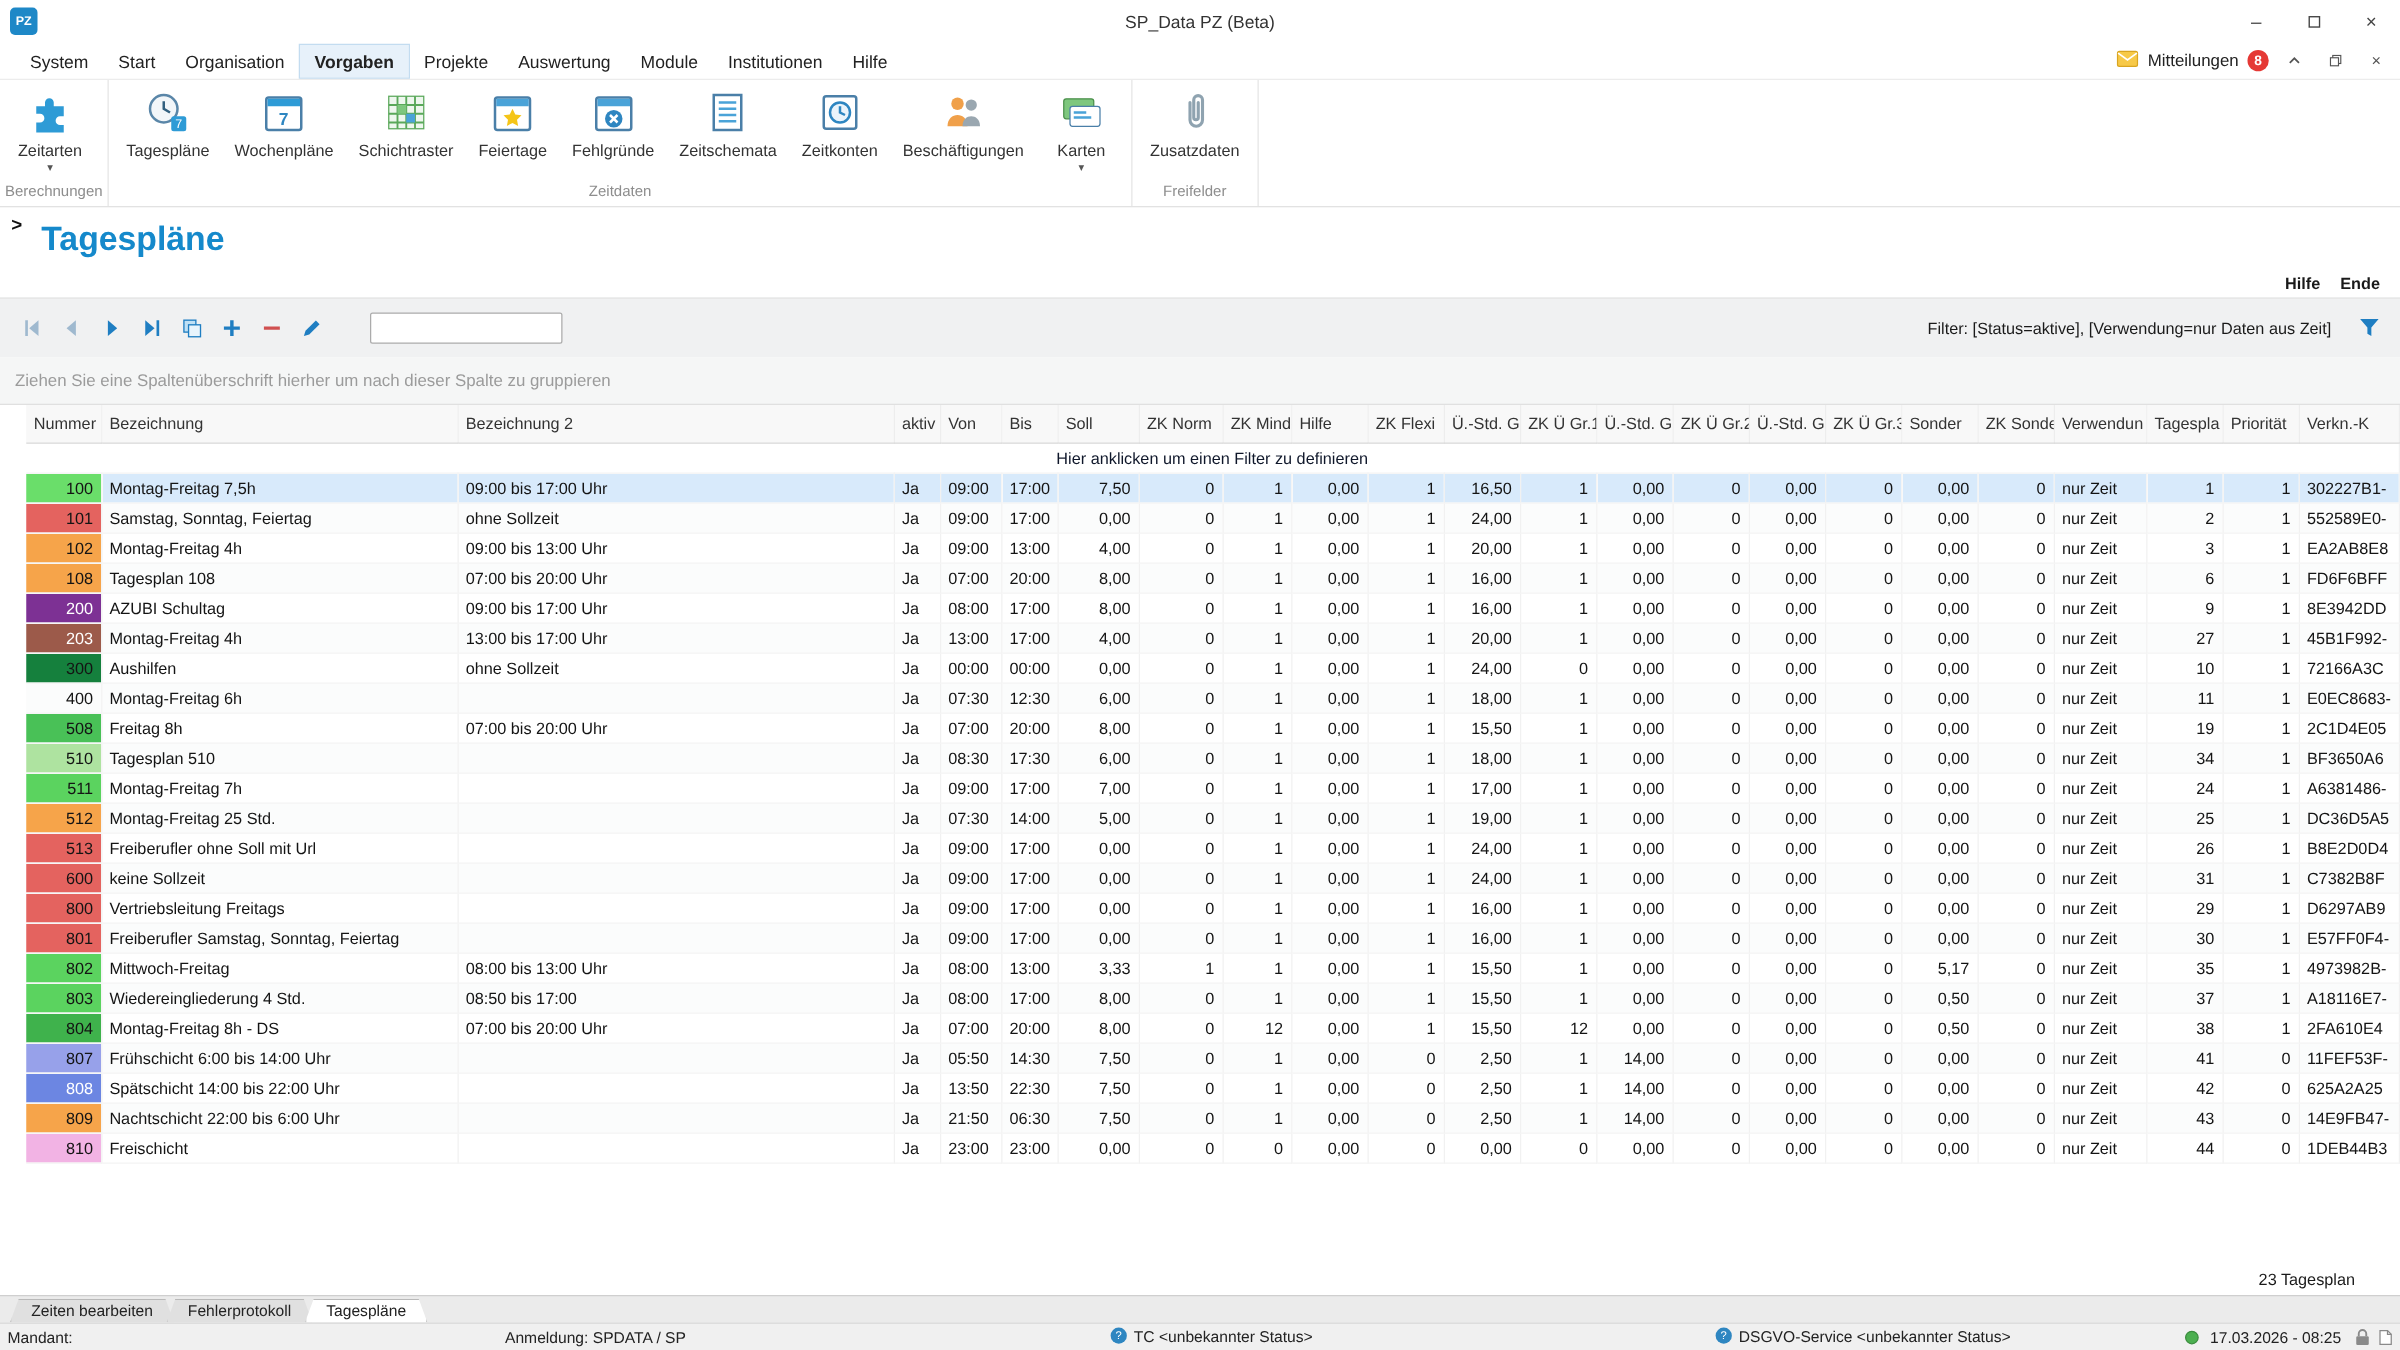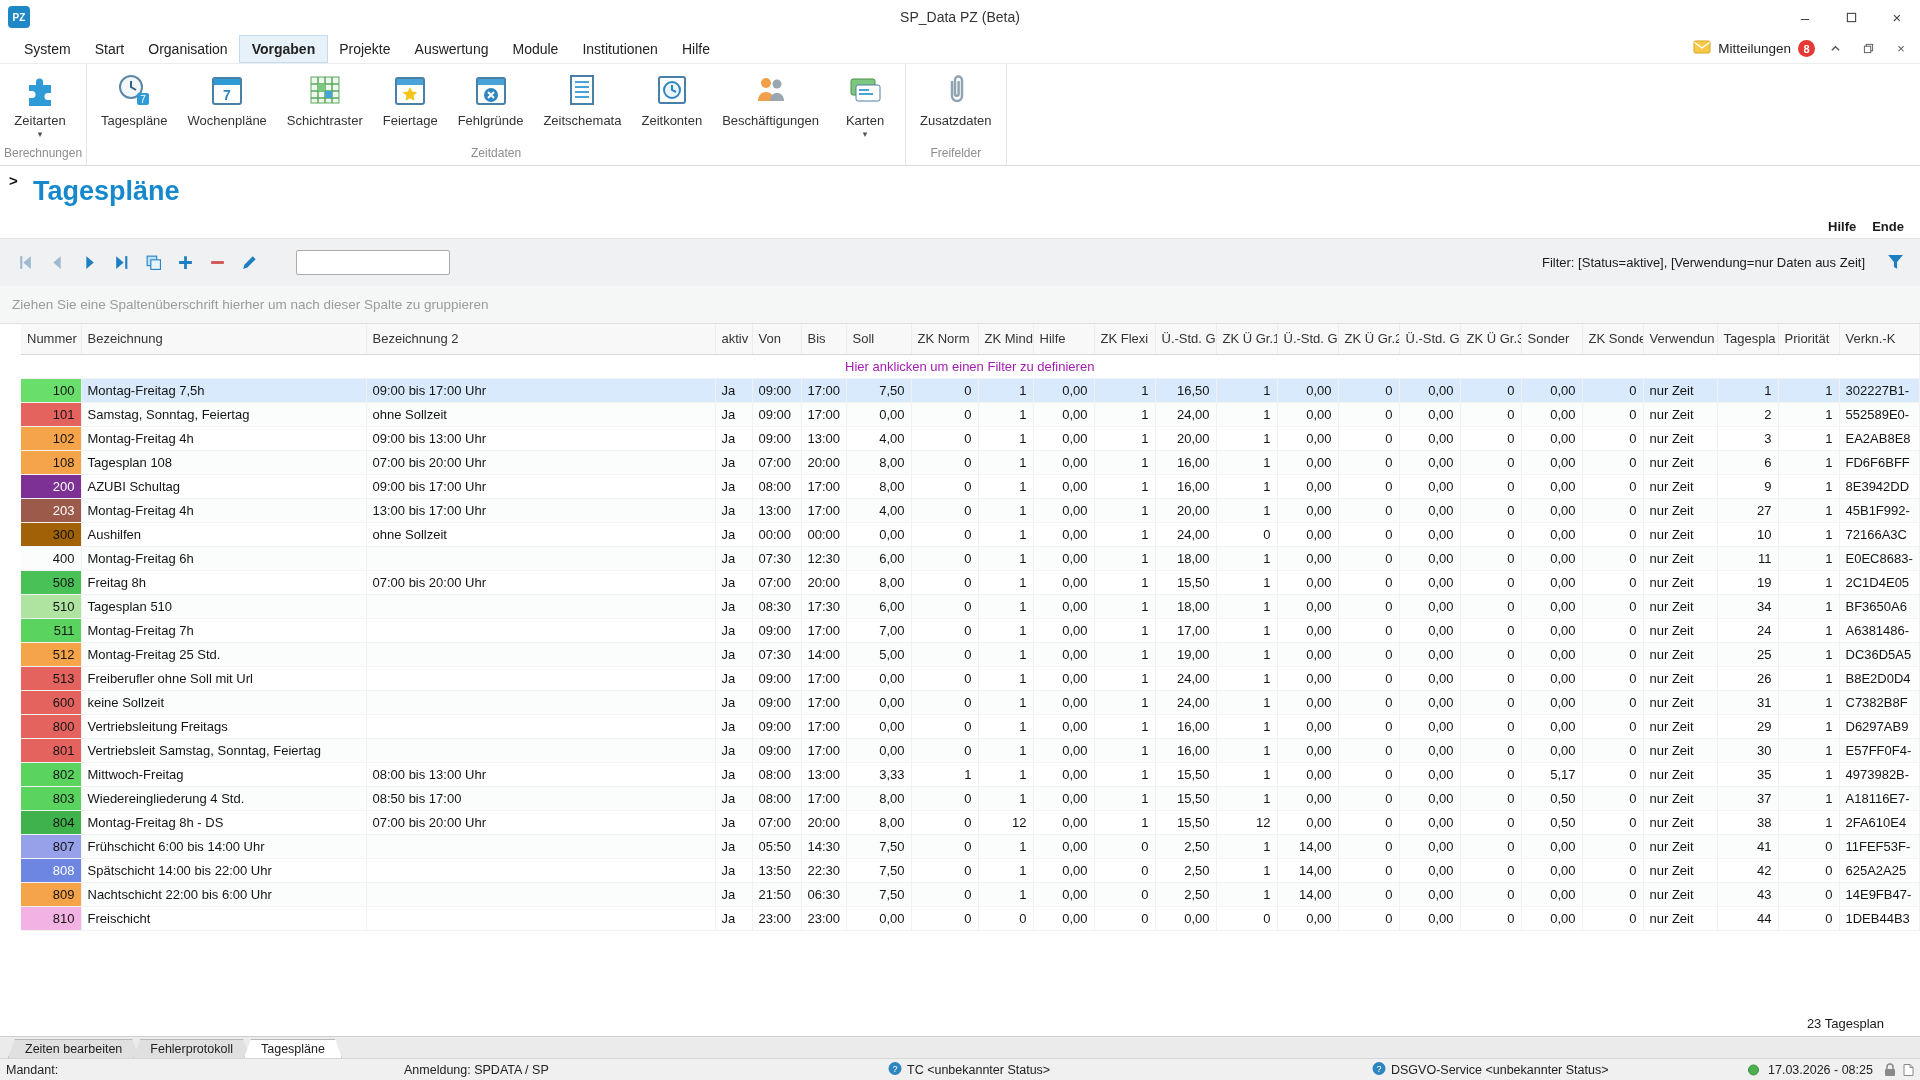--- a/index.html
+++ b/index.html
@@ -44,21 +44,21 @@
   .tool-btn svg { width:17px; height:17px; }
   .search-input { width:154px; height:25px; border:1px solid #ababab; border-radius:2px; background:#fff; margin-left:28px; font-size:13px; padding:0 6px; font-family:"Liberation Sans", sans-serif; }
   .filter-label { margin-left:auto; font-size:13px; color:#1a1a1a; }
   .funnel-btn { margin-left:12px; width:26px; height:26px; display:flex; align-items:center; justify-content:center; }
 
   .groupbar { height:38px; background:#f5f6f6; border-bottom:1px solid #e0e0e0; display:flex; align-items:center; padding-left:12px; font-size:13.5px; color:#9b9b9b; flex:0 0 auto; }
 
   .grid-wrap { padding-left:21px; flex:0 0 auto; }
   table.grid { border-collapse:collapse; table-layout:fixed; width:1898px; font-size:13px; color:#141414; }
   table.grid th { height:30px; font-weight:normal; text-align:left; padding:0 6px; color:#333; background:#f8f8f8; border-bottom:1px solid #d8d8d8; border-right:1px solid #ededed; overflow:hidden; white-space:nowrap; }
-  td.filter-cell { height:26px; text-align:center; color:#a21caf; border-bottom:1px solid #e6e6e6; }
+  td.filter-cell { height:26px; text-align:center; color:#0f172a; border-bottom:1px solid #e6e6e6; }
   table.grid td { height:24px; padding:0 6px; border-right:1px solid #f1f1f1; border-bottom:1px solid #f3f3f3; white-space:nowrap; overflow:hidden; }
   tr.row.alt td { background:#fbfcfc; }
   tr.row.selected td { background:#d8eafb; }
   td.numcell { text-align:right; }
 
   .grid-footer { margin-top:auto; height:26px; display:flex; justify-content:flex-end; align-items:center; padding-right:36px; font-size:13px; color:#1a1a1a; flex:0 0 auto; }
 
   
   .tabsbar { height:22px; background:#ebebeb; border-top:1px solid #cfcfcf; display:flex; align-items:flex-end; padding-left:8px; flex:0 0 auto; }
   .tab { height:19px; padding:0 16px; margin-right:-6px; display:flex; align-items:center; font-size:12.5px; color:#222; background:#e0e0e0; border:1px solid #b9b9b9; border-bottom:none; clip-path:polygon(7px 0, calc(100% - 7px) 0, 100% 100%, 0 100%); }
@@ -492,21 +492,21 @@
             <td style="text-align: right;">0,00</td>
             <td style="text-align: right;">0</td>
             <td style="text-align: right;">0,00</td>
             <td style="text-align: right;">0</td>
             <td style="text-align: left;">nur Zeit</td>
             <td style="text-align: right;">27</td>
             <td style="text-align: right;">1</td>
             <td style="text-align: left;">45B1F992-</td>
           </tr>
           <tr class="row">
-            <td class="numcell" style="text-align: right; background: #a16207; color: rgb(20, 20, 20);">300</td>
+            <td class="numcell" style="text-align: right; background: #15803d; color: rgb(20, 20, 20);">300</td>
             <td style="text-align: left;">Aushilfen</td>
             <td style="text-align: left;">ohne Sollzeit</td>
             <td style="text-align: left;">Ja</td>
             <td style="text-align: left;">00:00</td>
             <td style="text-align: left;">00:00</td>
             <td style="text-align: right;">0,00</td>
             <td style="text-align: right;">0</td>
             <td style="text-align: right;">1</td>
             <td style="text-align: right;">0,00</td>
             <td style="text-align: right;">1</td>
@@ -718,21 +718,21 @@
             <td style="text-align: right;">0</td>
             <td style="text-align: right;">0,00</td>
             <td style="text-align: right;">0</td>
             <td style="text-align: left;">nur Zeit</td>
             <td style="text-align: right;">29</td>
             <td style="text-align: right;">1</td>
             <td style="text-align: left;">D6297AB9</td>
           </tr>
           <tr class="row alt">
             <td class="numcell" style="text-align: right; background: rgb(228, 99, 95); color: rgb(20, 20, 20);">801</td>
-            <td style="text-align: left;">Vertriebsleit Samstag, Sonntag, Feiertag</td>
+            <td style="text-align: left;">Freiberufler Samstag, Sonntag, Feiertag</td>
             <td style="text-align: left;"></td>
             <td style="text-align: left;">Ja</td>
             <td style="text-align: left;">09:00</td>
             <td style="text-align: left;">17:00</td>
             <td style="text-align: right;">0,00</td>
             <td style="text-align: right;">0</td>
             <td style="text-align: right;">1</td>
             <td style="text-align: right;">0,00</td>
             <td style="text-align: right;">1</td>
             <td style="text-align: right;">16,00</td>

